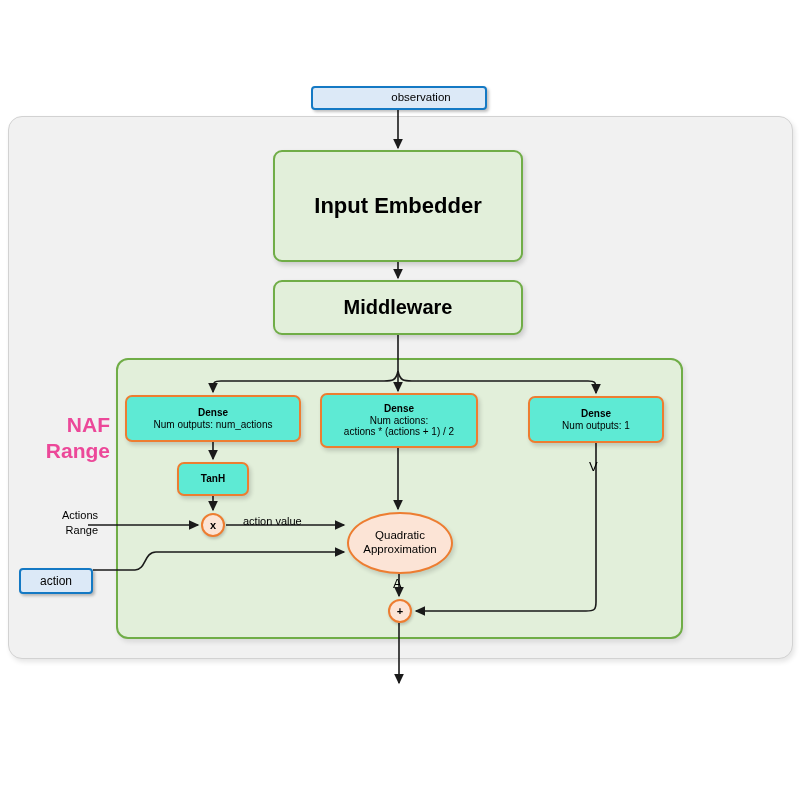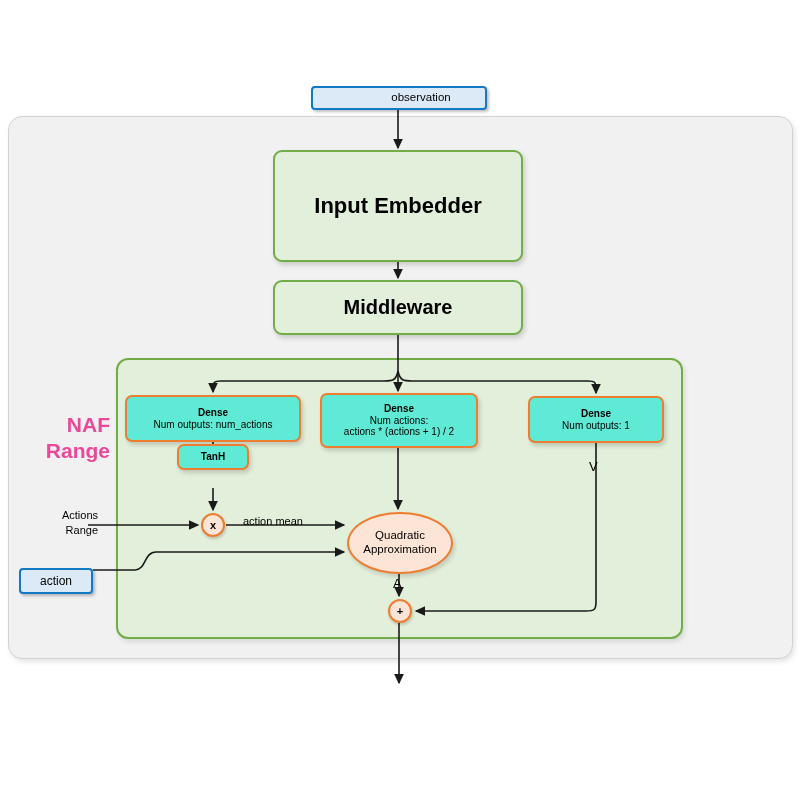--- a/index.html
+++ b/index.html
@@ -105,21 +105,21 @@
   .orange-box {
     background: #5eead4;
     border: 2.4px solid #ed7d31;
     border-radius: 7px;
     box-shadow: 2px 3px 4px rgba(0,0,0,0.16);
     font-size: 10px;
   }
   #dense-mu    { left: 125px; top: 395px; width: 176px; height: 47px; }
   #dense-l     { left: 320px; top: 393px; width: 158px; height: 55px; }
   #dense-v     { left: 528px; top: 396px; width: 136px; height: 47px; }
-  #tanh        { left: 177px; top: 444px; width: 72px;  height: 26px; }
+  #tanh        { left: 177px; top: 462px; width: 72px;  height: 34px; }
   .node .title { font-weight: bold; }
 
   
   #quadratic {
     left: 347px;
     top: 512px;
     width: 106px;
     height: 62px;
     background: #fce4d6;
     border: 2.4px solid #ed7d31;
@@ -255,19 +255,19 @@
   <div class="node io-box" id="action-box">
     <span>action</span>
   </div>
 
 
   <div class="edge-label" id="label-actions-range">
     <div>Actions</div>
     <div>Range</div>
   </div>
 
-  <div class="edge-label" id="label-action-mean">action mean</div>
+  <div class="edge-label" id="label-action-mean">action value</div>
 
   <div class="edge-label" id="label-v">V</div>
 
   <div class="edge-label" id="label-a">A</div>
 
 </div>
 
 </body></html>

